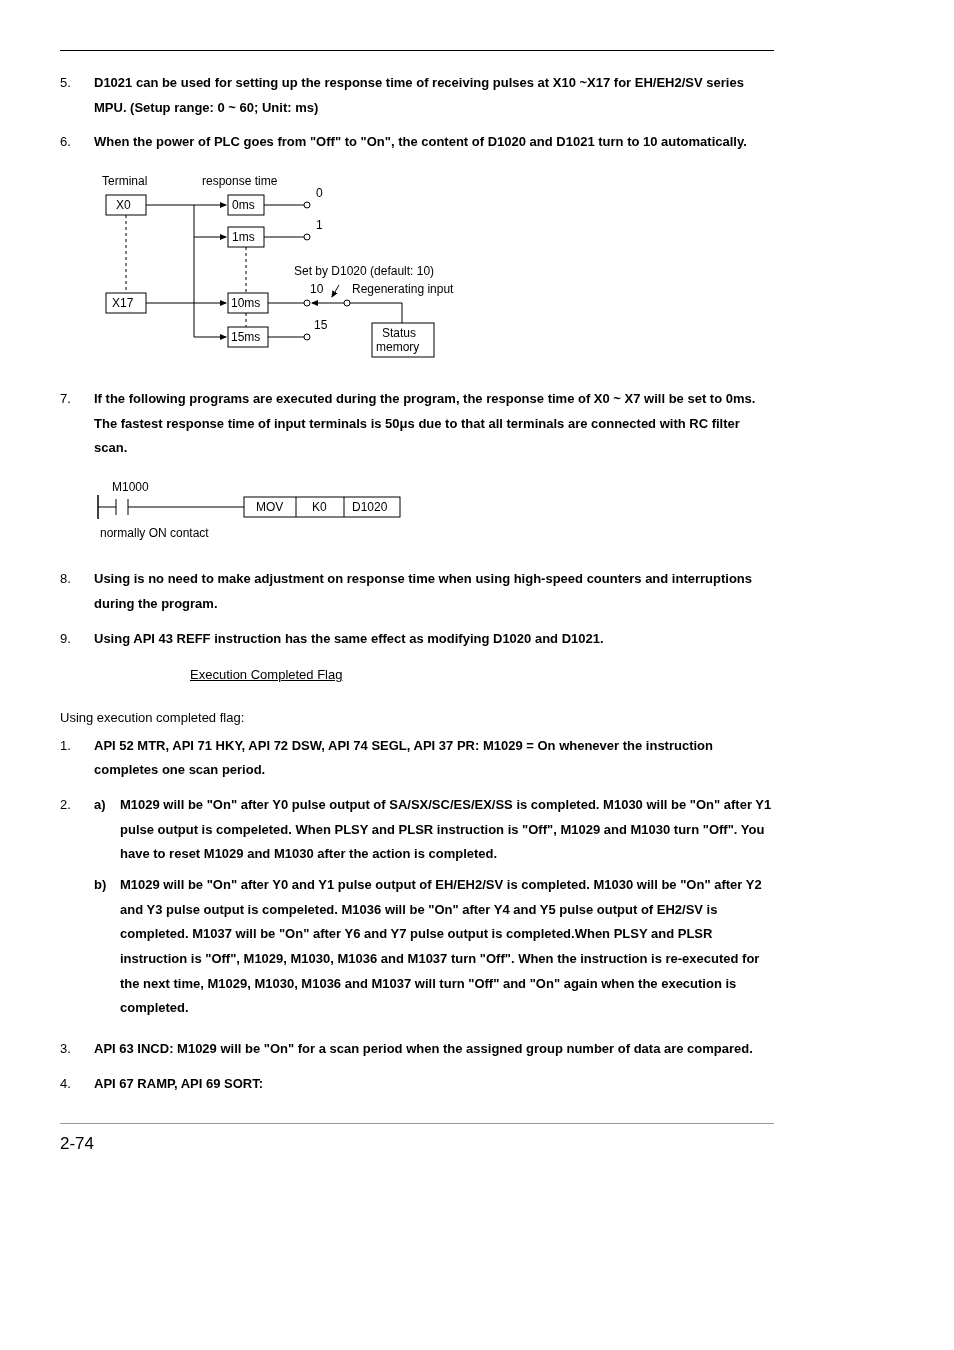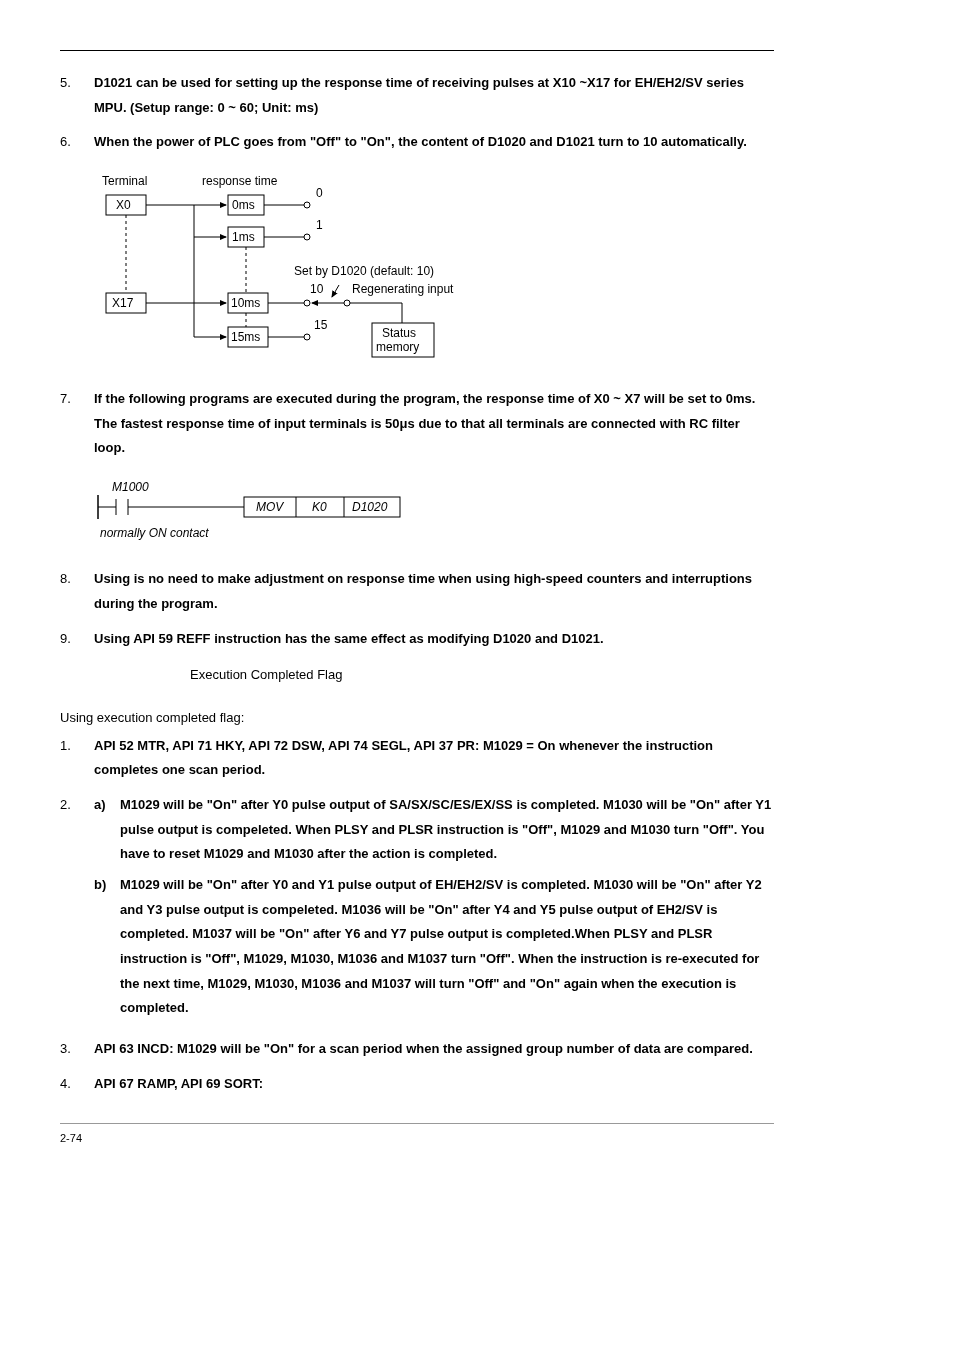--- a/index.html
+++ b/index.html
@@ -36,31 +36,30 @@
   .sub-letter {
     width: 26px;
     flex-shrink: 0;
   }
   .diagram {
     margin: 12px 0 20px 34px;
     text-align: right;
   }
   .ladder {
     margin: 16px 0 16px 34px;
-    font-style: italic;
   }
   .centered-block {
     margin: 12px 0 12px 130px;
   }
   .bottomline {
     border-top: 1px solid #999;
     margin-top: 26px;
   }
   .page-num {
-    font-size: 11px;
+    font-size: 17px;
     margin-top: 4px;
   }
   svg { display: block; }
 </style>
 </head>
 <body>
 
 <div class="topline"></div>
 
 <div class="list-item">
@@ -141,21 +140,21 @@
   <text x="288" y="170" font-size="12">Status</text>
   <text x="282" y="184" font-size="12">memory</text>
 
   <line x1="256" y1="136" x2="308" y2="136" stroke="#000"></line>
   <line x1="308" y1="136" x2="308" y2="156" stroke="#000"></line>
 </svg>
 </div>
 
 <div class="list-item">
   <div class="list-num">7.</div>
-  <div class="list-content">If the following programs are executed during the program, the response time of X0 ~ X7 will be set to 0ms. The fastest response time of input terminals is 50μs due to that all terminals are connected with RC filter loop.</div>
+  <div class="list-content">If the following programs are executed during the program, the response time of X0 ~ X7 will be set to 0ms. The fastest response time of input terminals is 50μs due to that all terminals are connected with RC filter scan.</div>
 </div>
 
 <div class="ladder">
 <svg width="320" height="74" viewBox="0 0 320 74">
   <text x="18" y="14" font-size="12">M1000</text>
 
   <line x1="4" y1="18" x2="4" y2="42" stroke="#000" stroke-width="1.5"></line>
 
   <line x1="4" y1="30" x2="22" y2="30" stroke="#000"></line>
 
@@ -173,25 +172,25 @@
 </svg>
 </div>
 
 <div class="list-item">
   <div class="list-num">8.</div>
   <div class="list-content">Using is no need to make adjustment on response time when using high-speed counters and interruptions during the program.</div>
 </div>
 
 <div class="list-item">
   <div class="list-num">9.</div>
-  <div class="list-content">Using API 59 REFF instruction has the same effect as modifying D1020 and D1021.</div>
+  <div class="list-content">Using API 43 REFF instruction has the same effect as modifying D1020 and D1021.</div>
 </div>
 
 <div class="centered-block">
-  <div style="margin-bottom:4px;">Execution Completed Flag</div>
+  <div style="margin-bottom:4px;text-decoration:underline;">Execution Completed Flag</div>
 </div>
 
 <div style="margin:18px 0 3px 0;">Using execution completed flag:</div>
 
 <div class="list-item">
   <div class="list-num">1.</div>
   <div class="list-content">API 52 MTR, API 71 HKY, API 72 DSW, API 74 SEGL, API 37 PR: M1029 = On whenever the instruction completes one scan period.</div>
 </div>
 
 <div class="list-item">

